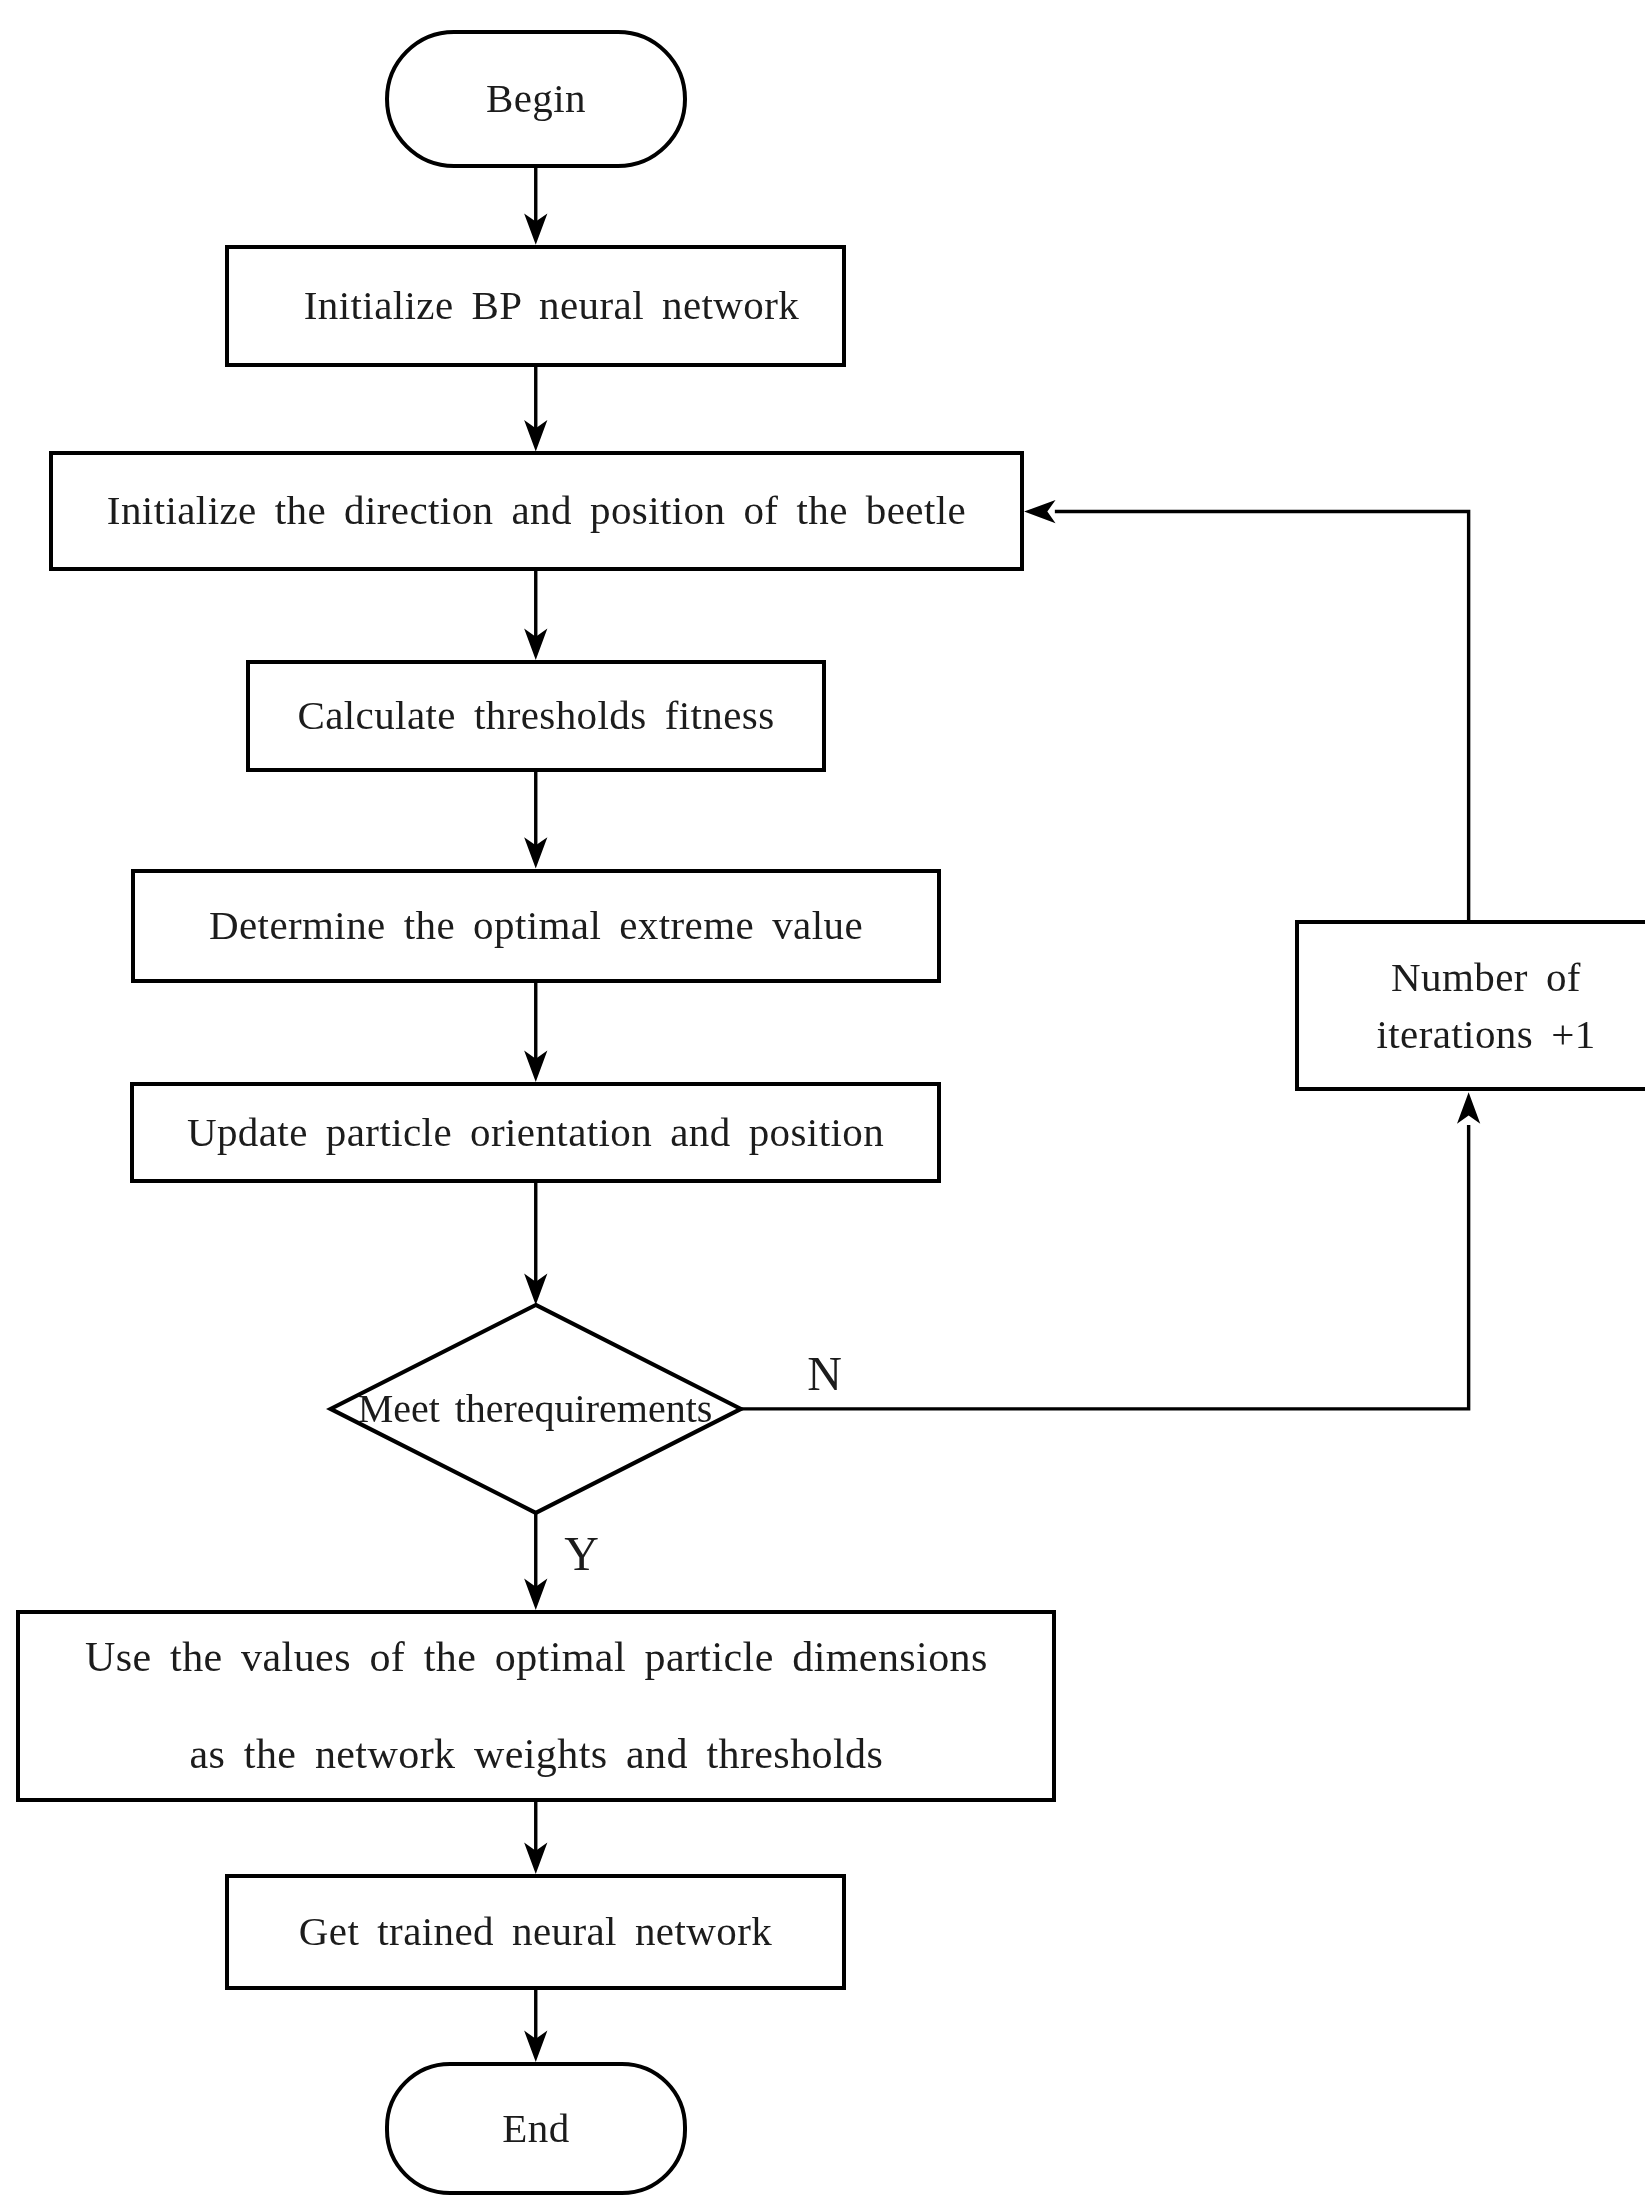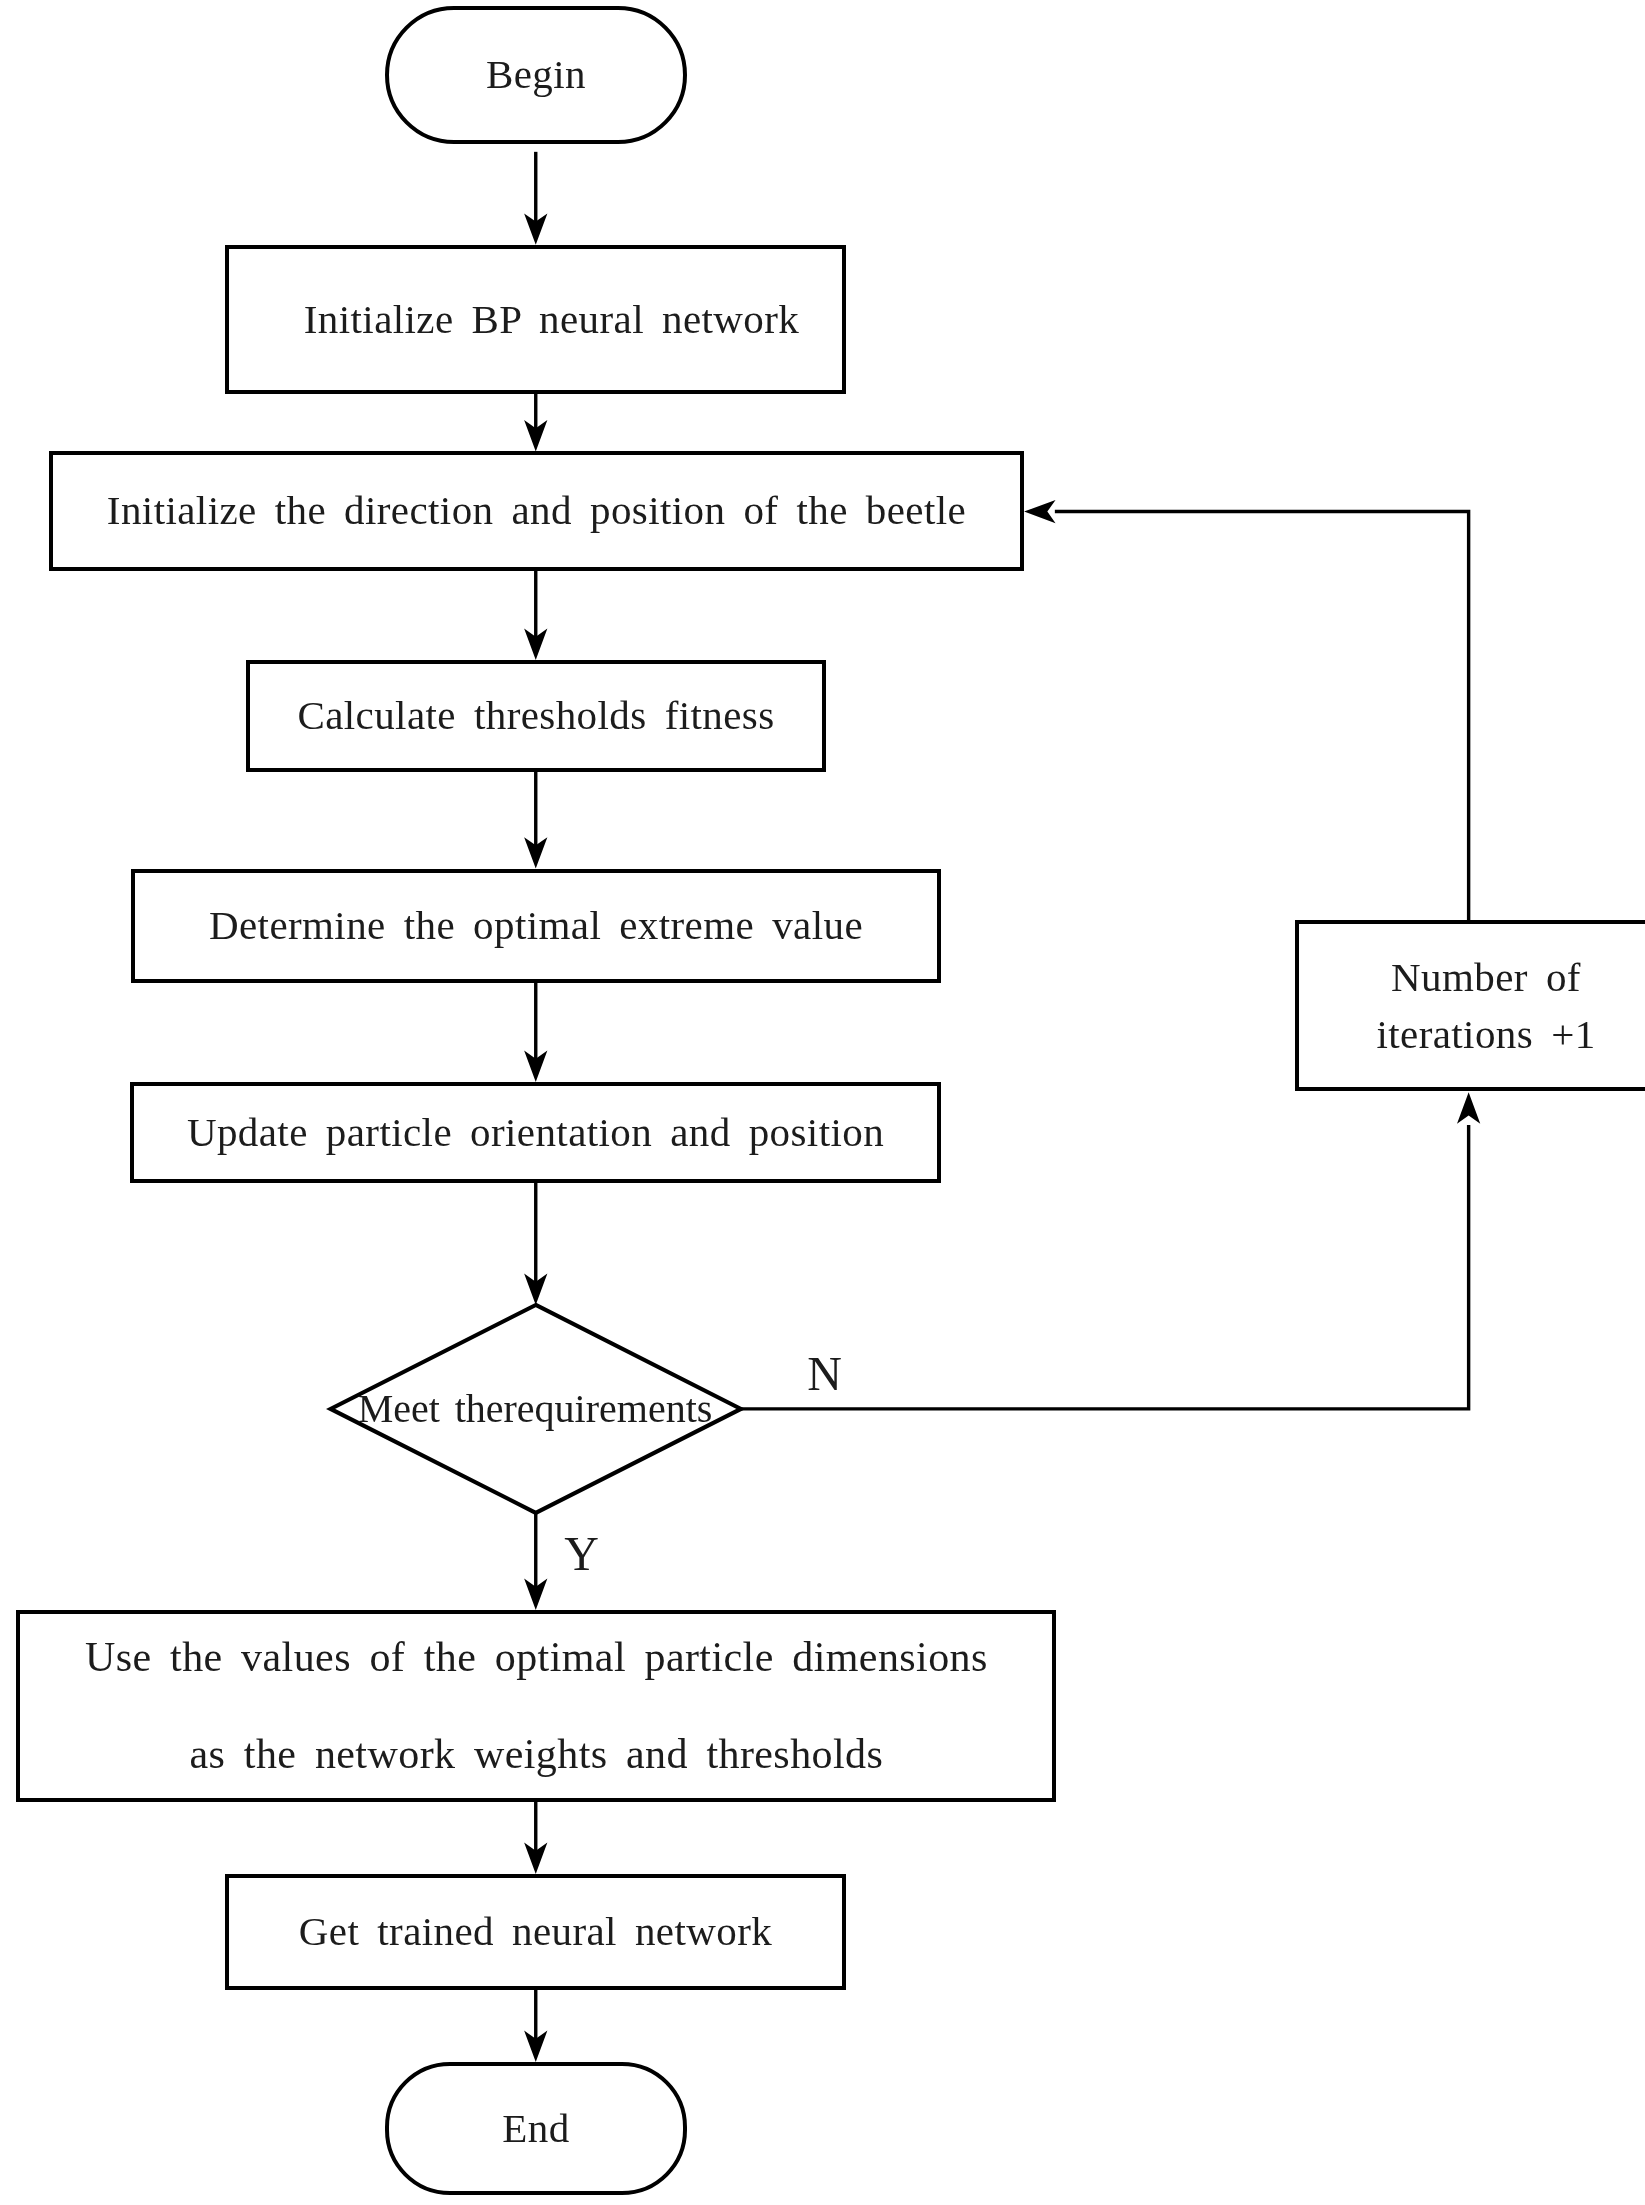--- a/index.html
+++ b/index.html
@@ -98,25 +98,25 @@
       <path d="M783 1582 L766 1536 L783 1548 L800 1536 Z"></path>
       <path d="M783 1908 L766 1862 L783 1874 L800 1862 Z"></path>
       <path d="M783 2354 L766 2308 L783 2320 L800 2308 Z"></path>
       <path d="M783 2740 L766 2694 L783 2706 L800 2694 Z"></path>
       <path d="M783 3015 L766 2969 L783 2981 L800 2969 Z"></path>
       <path d="M2147 1597 L2130 1643 L2147 1631 L2164 1643 Z"></path>
       <path d="M1497 748 L1543 731 L1531 748 L1543 765 Z"></path>
     </g>
   </svg>
 
-  <div class="node terminator" style="left:385px; top:6px; width:302px; height:138px;">
+  <div class="node terminator" style="left:385px; top:30px; width:302px; height:138px;">
     <span>Begin</span>
   </div>
 
-  <div class="node" style="left:225px; top:245px; width:621px; height:149px;padding-left:32px;">
+  <div class="node" style="left:225px; top:245px; width:621px; height:122px;padding-left:32px;">
     <span>Initialize BP neural network</span>
   </div>
 
   <div class="node" style="left:49px; top:451px; width:975px; height:120px;">
     <span>Initialize the direction and position of the beetle</span>
   </div>
 
   <div class="node" style="left:246px; top:660px; width:580px; height:112px;">
     <span>Calculate thresholds fitness</span>
   </div>

